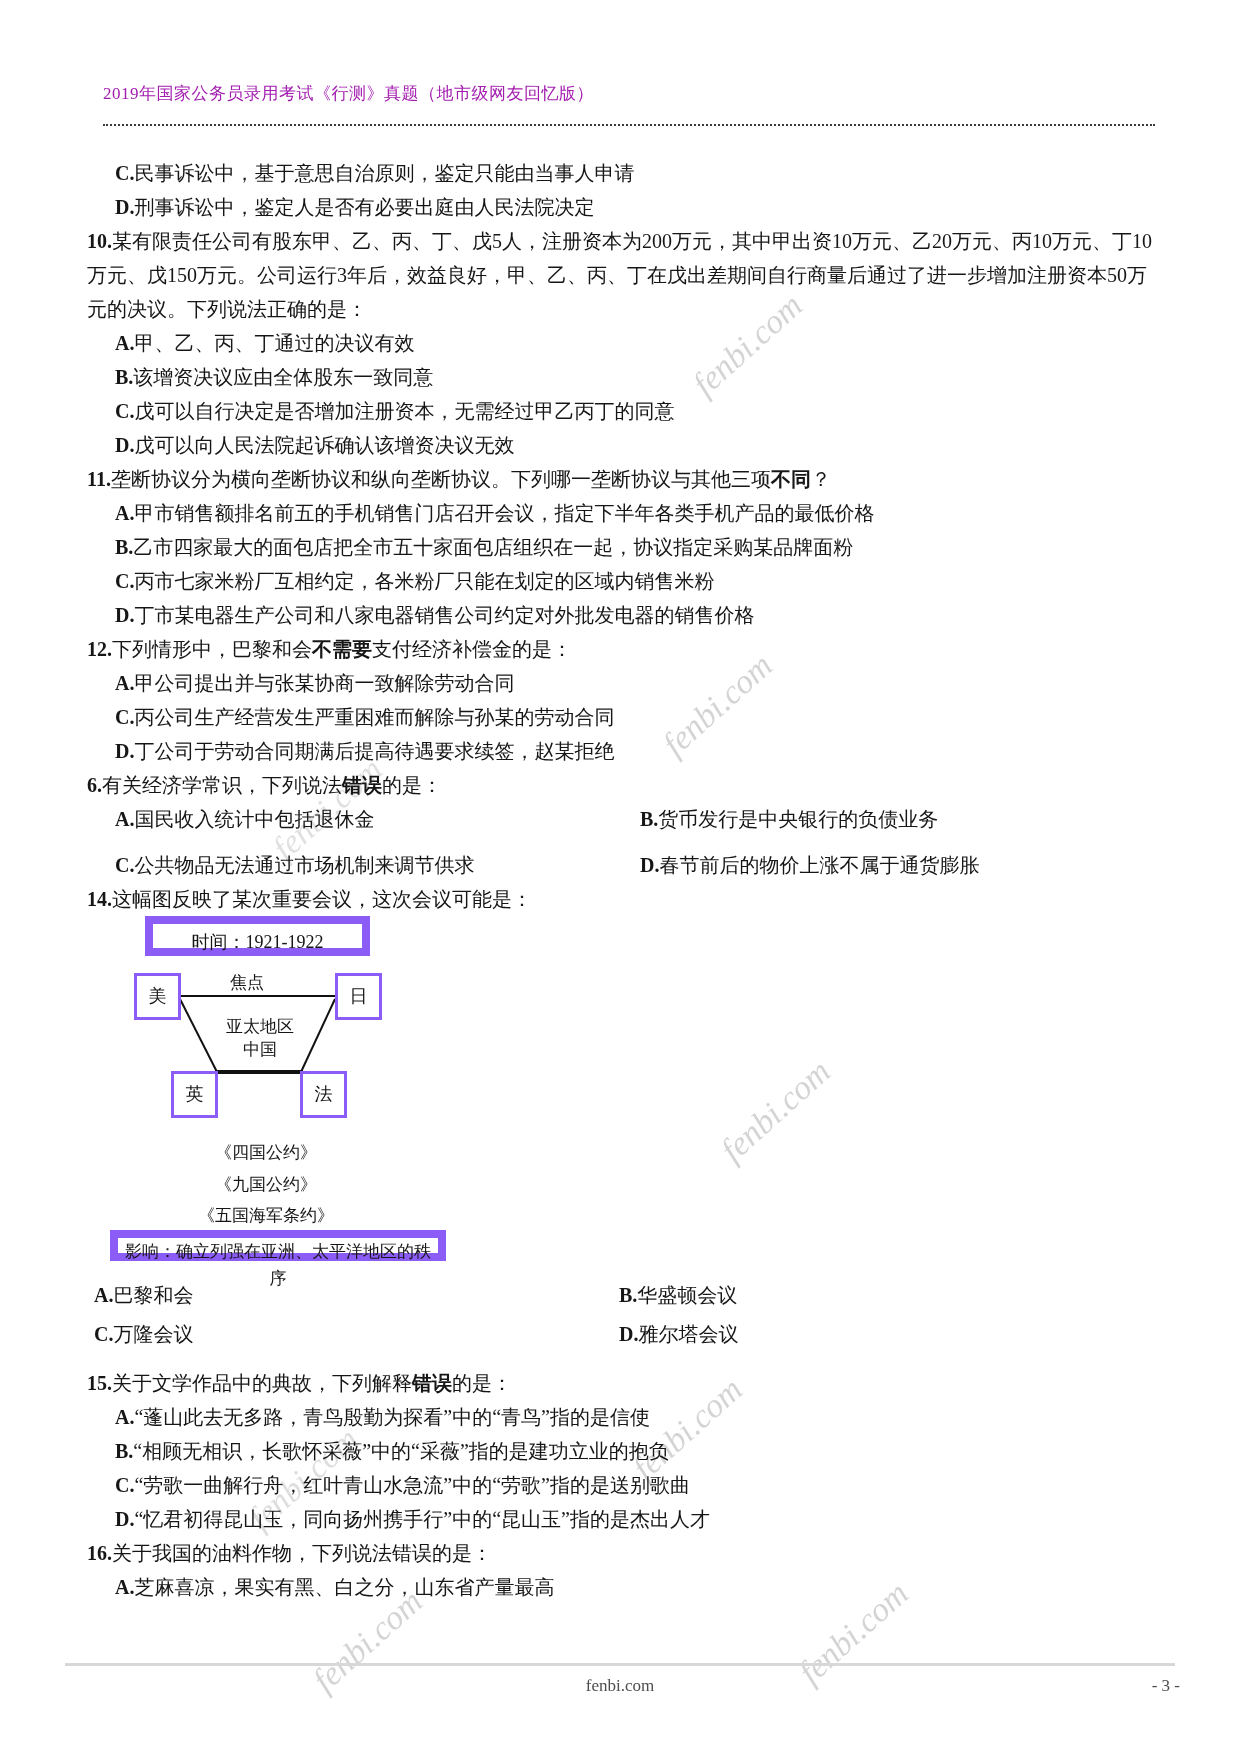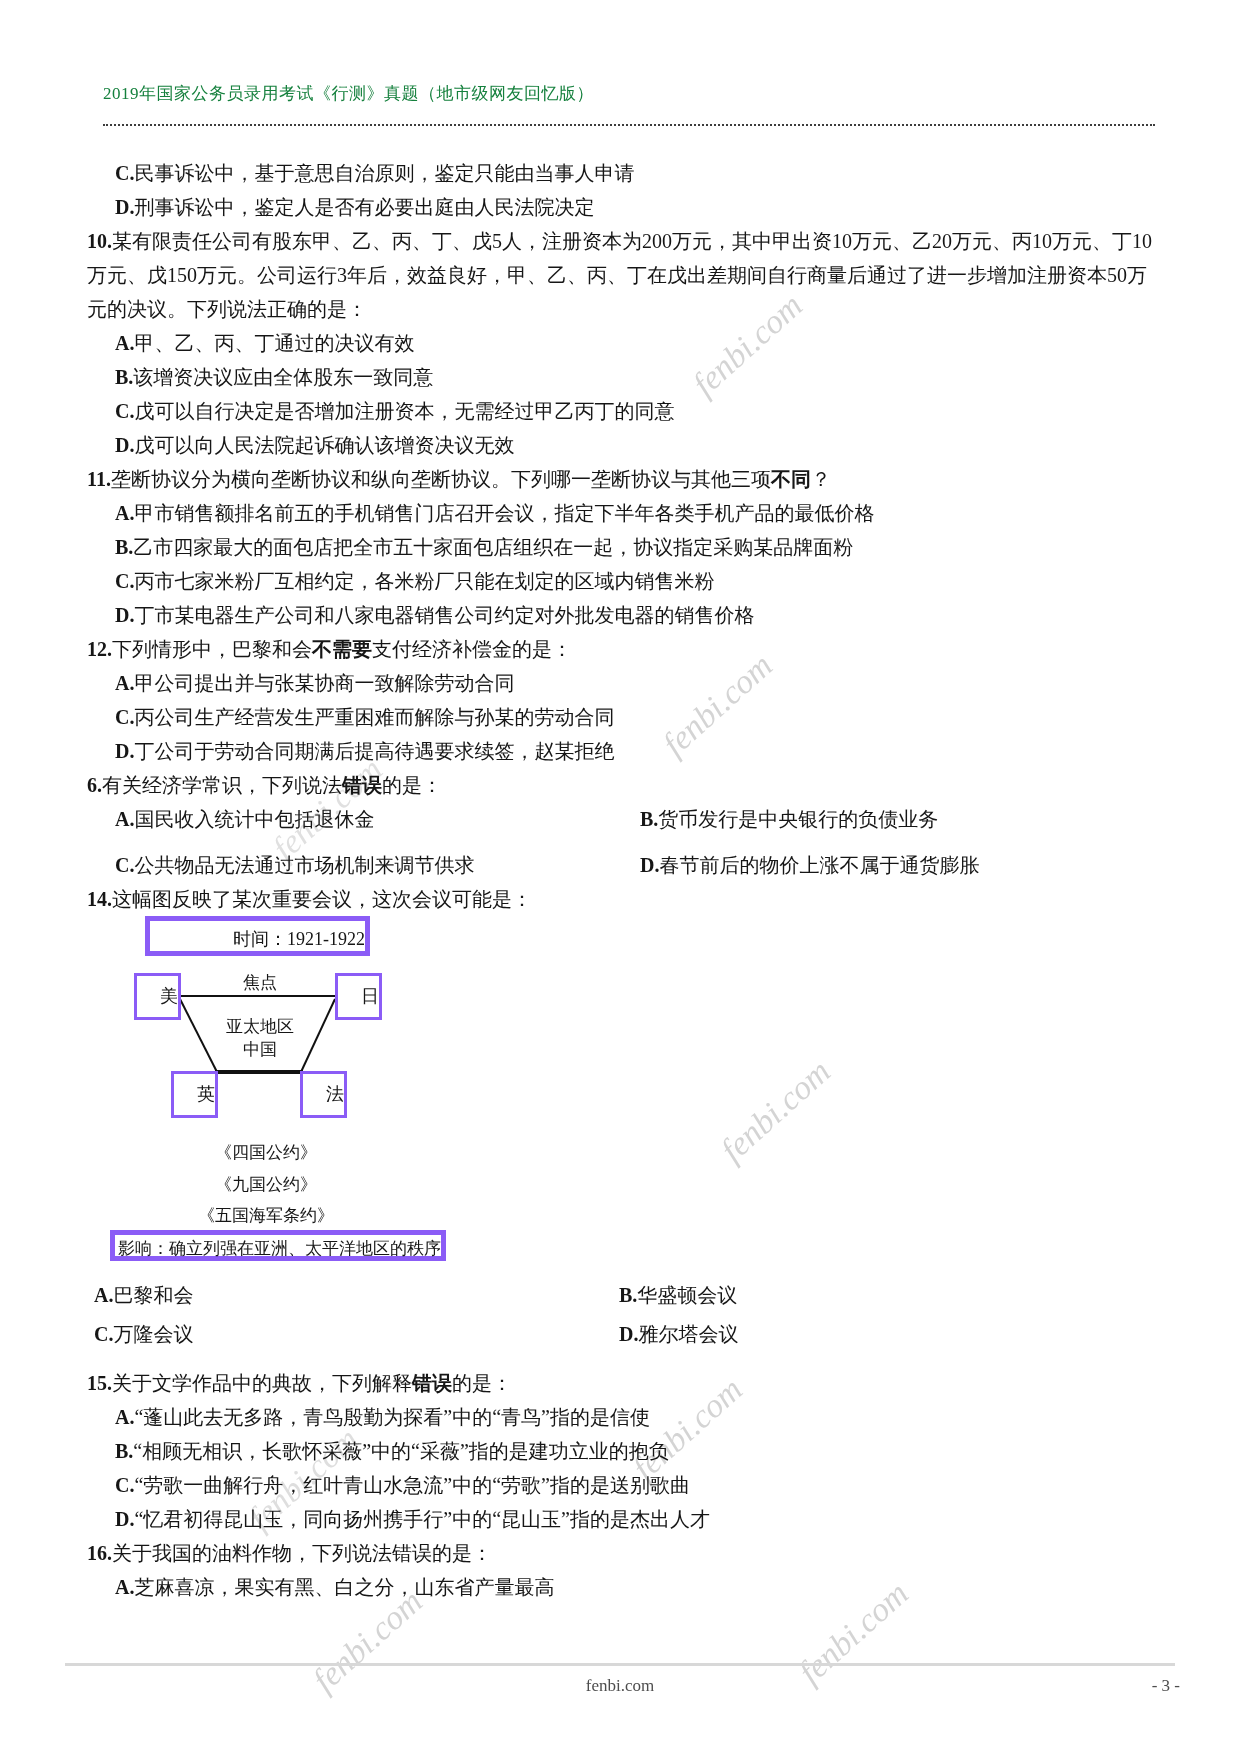--- a/index.html
+++ b/index.html
@@ -1,46 +1,46 @@
 <!DOCTYPE html>
 <html><head>
 <meta charset="utf-8">
 <style>
   html,body{margin:0;padding:0;background:#fff;}
   .page{
     position:relative;width:1240px;height:1754px;background:#ffffff;overflow:hidden;
     font-family:"Liberation Serif","DejaVu Serif",serif;color:#161616;
   }
   
-  .header{position:absolute;left:103px;top:82px;font-size:17px;color:#15803d;letter-spacing:.5px;}
+  .header{position:absolute;left:103px;top:82px;font-size:17px;color:#a21caf;letter-spacing:.5px;}
   .dotted-rule{position:absolute;left:103px;right:85px;top:124px;border-top:2px dotted #3c3c3c;height:0;}
   
   .wm{position:absolute;width:220px;height:44px;font-style:italic;font-size:34px;color:#9a9a9a;
       opacity:.42;transform:rotate(-42deg);white-space:nowrap;pointer-events:none;}
   .wm1{left:672px;top:296px;} .wm2{left:642px;top:656px;} .wm3{left:252px;top:760px;opacity:.30;}
   .wm4{left:700px;top:1062px;} .wm5{left:612px;top:1380px;} .wm6{left:228px;top:1430px;opacity:.32;}
   .wm7{left:292px;top:1592px;} .wm8{left:778px;top:1584px;}
   
   .content{position:absolute;left:87px;top:156px;width:1068px;font-size:20px;line-height:34px;}
   .stem{}
   .qnum{font-weight:bold;}
   .b{font-weight:bold;}
   .options{margin-left:28px;}
   .options.cols2{display:grid;grid-template-columns:513px auto;gap:12px;}
   .olabel{font-weight:bold;}
   .q-14 .options{margin-left:7px;line-height:27px;}
   .q-15{margin-top:18px;}
   
   .diagram{position:relative;width:430px;height:352px;margin:0 0 14px 0;font-size:17px;line-height:normal;}
-  .d-box{position:absolute;border:5px solid #8b5cf6;text-align:right;box-sizing:border-box;}
+  .d-box{position:absolute;border:8px solid #8b5cf6;text-align:center;box-sizing:border-box;}
   .time-box{left:58px;top:0;width:225px;height:40px;line-height:36px;font-size:18px;}
   .country{width:47px;height:47px;border-width:3px;line-height:41px;font-size:18px;}
   .box-us{left:47px;top:57px;} .box-jp{left:248px;top:57px;}
   .box-uk{left:84px;top:155px;} .box-fr{left:213px;top:155px;}
-  .focus-label{position:absolute;left:143px;top:55px;width:60px;text-align:center;}
+  .focus-label{position:absolute;left:143px;top:55px;width:60px;text-align:left;}
   .region-label{position:absolute;left:103px;top:99px;width:140px;text-align:center;line-height:23px;}
   .d-lines{position:absolute;left:0;top:0;}
   .treaty{position:absolute;left:0;width:358px;text-align:center;}
   .t1{top:225px;} .t2{top:257px;} .t3{top:288px;}
   .impact-box{left:23px;top:314px;width:336px;height:31px;line-height:27px;font-size:17px;}
   
   .footer-rule{position:absolute;left:65px;right:65px;top:1663px;height:3px;background:#d8d8d8;}
   .footer-site{position:absolute;left:0;right:0;top:1676px;text-align:center;font-size:17px;color:#4d4d4d;}
   .footer-page{position:absolute;right:60px;top:1676px;font-size:17px;color:#4d4d4d;}
 </style>

